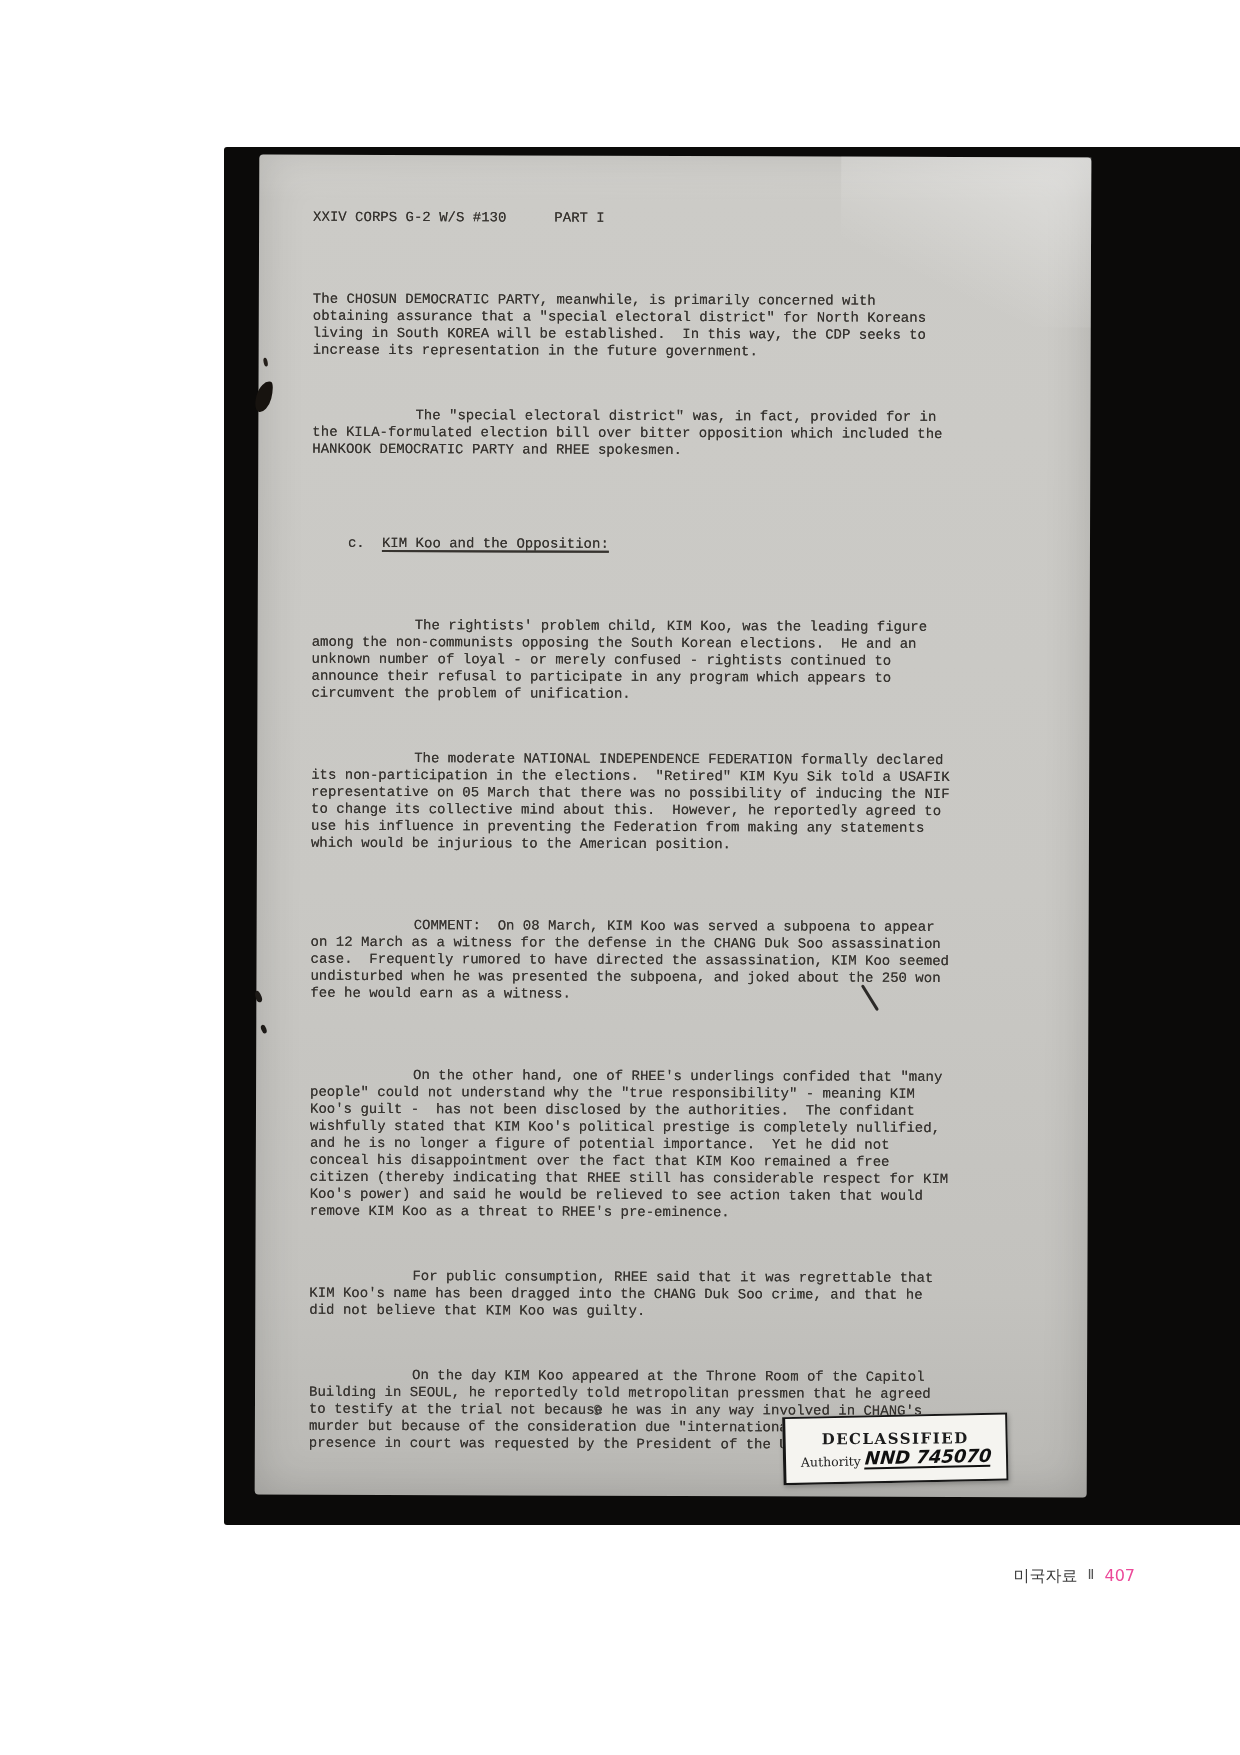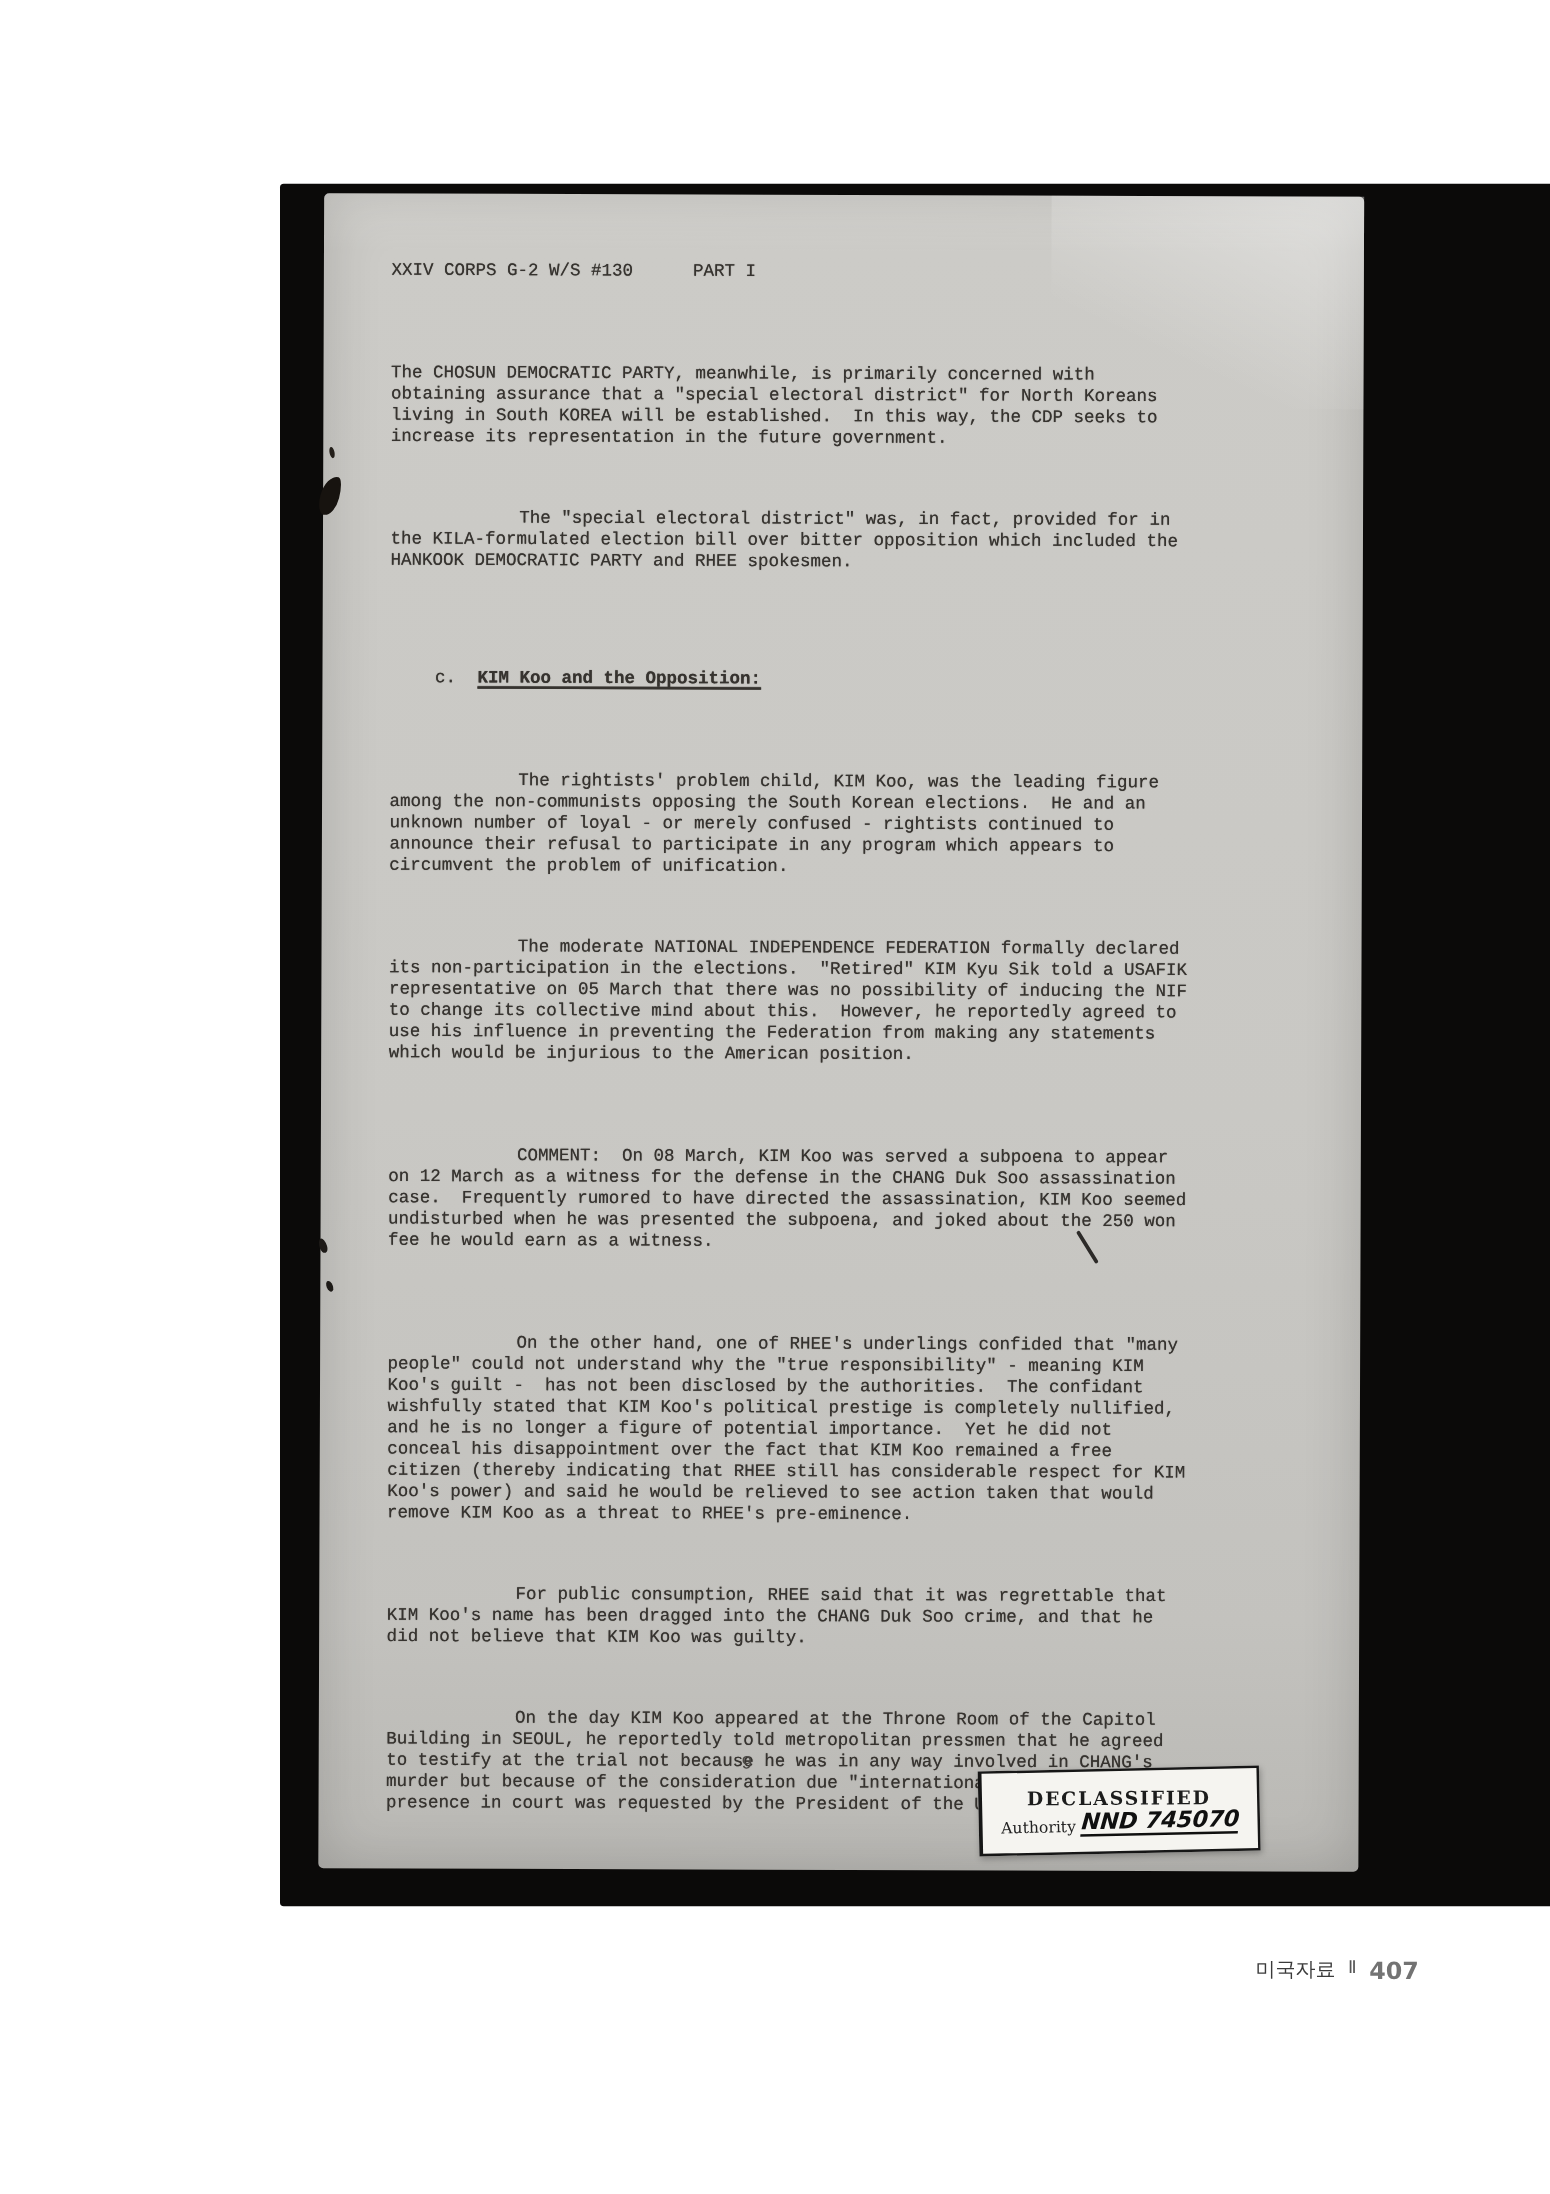--- a/index.html
+++ b/index.html
@@ -31,21 +31,21 @@
     color:#36332f;white-space:pre-wrap;
     text-shadow:0 0 0.6px rgba(54,51,47,0.85);
   }
   .doc-header{display:flex;gap:48px;}
   .para{margin:14px 0 0 0;}
   .para.indent{text-indent:103px;}
   .heading{margin:26px 0 0 36px;display:flex;}
   .hnum{width:34px;flex:none;}
   .htitle{
     text-decoration:underline;text-underline-offset:3px;text-decoration-thickness:1.5px;
-    max-width:570px;display:inline-block;font-weight:bold;
+    max-width:570px;display:inline-block;
   }
   .u{text-underline-offset:3px;text-decoration-thickness:1.5px;}
   
   .page-num{
     position:absolute;left:338px;top:1247px;
     font-family:"Liberation Mono",monospace;font-size:15px;color:#4a4844;
   }
   
   .stamp{
     position:absolute;left:528px;top:1258px;width:220px;height:64px;
@@ -74,21 +74,21 @@
   .ink-mark-0{left:5px;top:203px;width:4px;height:9px;border-radius:50%;transform:rotate(-12deg);background:#241f1a;}
   .ink-mark-1{left:-1px;top:836px;width:6px;height:12px;border-radius:50% 50% 45% 55%/60% 60% 40% 40%;transform:rotate(-18deg);background:#1d1a17;}
   .ink-mark-2{left:5px;top:870px;width:5px;height:9px;border-radius:50%;transform:rotate(-22deg);background:#1d1a17;}
   
   .book-footer{
     position:absolute;right:105px;top:1566px;
     display:flex;align-items:flex-start;gap:10px;
   }
   .footer-series{font-family:"DejaVu Sans",sans-serif;font-size:16px;color:#3a3a3a;}
   .footer-volume{font-family:"DejaVu Sans",sans-serif;font-size:14px;color:#555;}
-  .footer-page{font-family:"DejaVu Sans",sans-serif;font-size:19px;font-weight:bold;color:#737373;}
+  .footer-page{font-family:"DejaVu Sans",sans-serif;font-size:16px;font-weight:normal;color:#ec4899;}
 </style>
 </head>
 <body>
 
 <div class="photo">
   <div class="paper">
     <div class="paper-sheen"></div>
 
     <div class="doc-body">
       <div class="doc-header">

